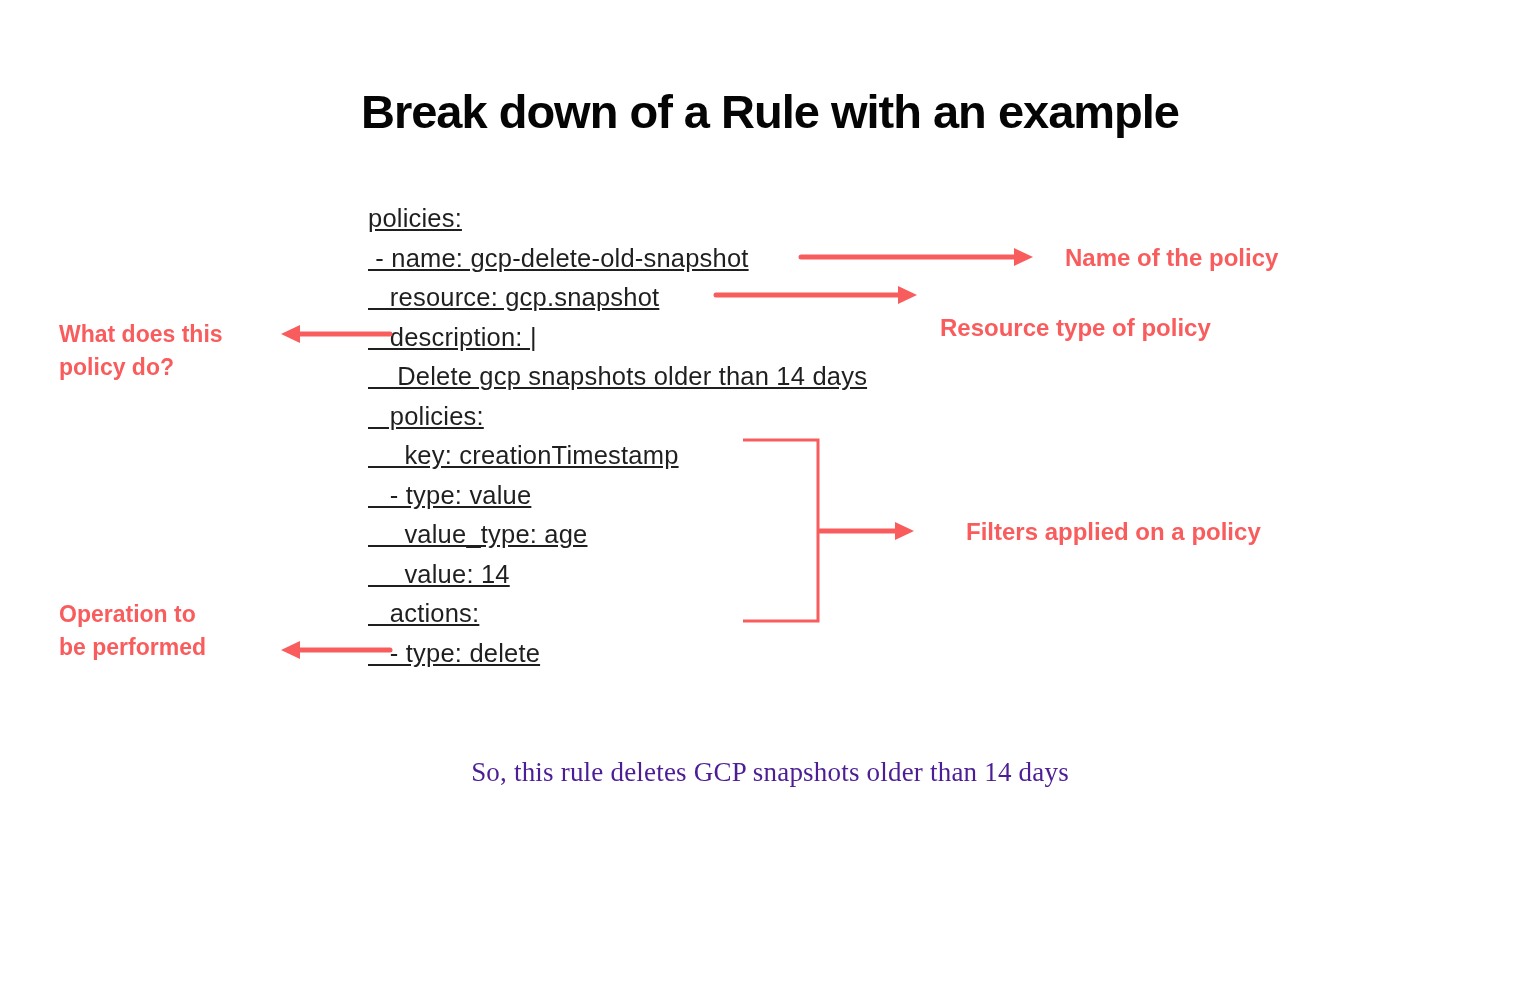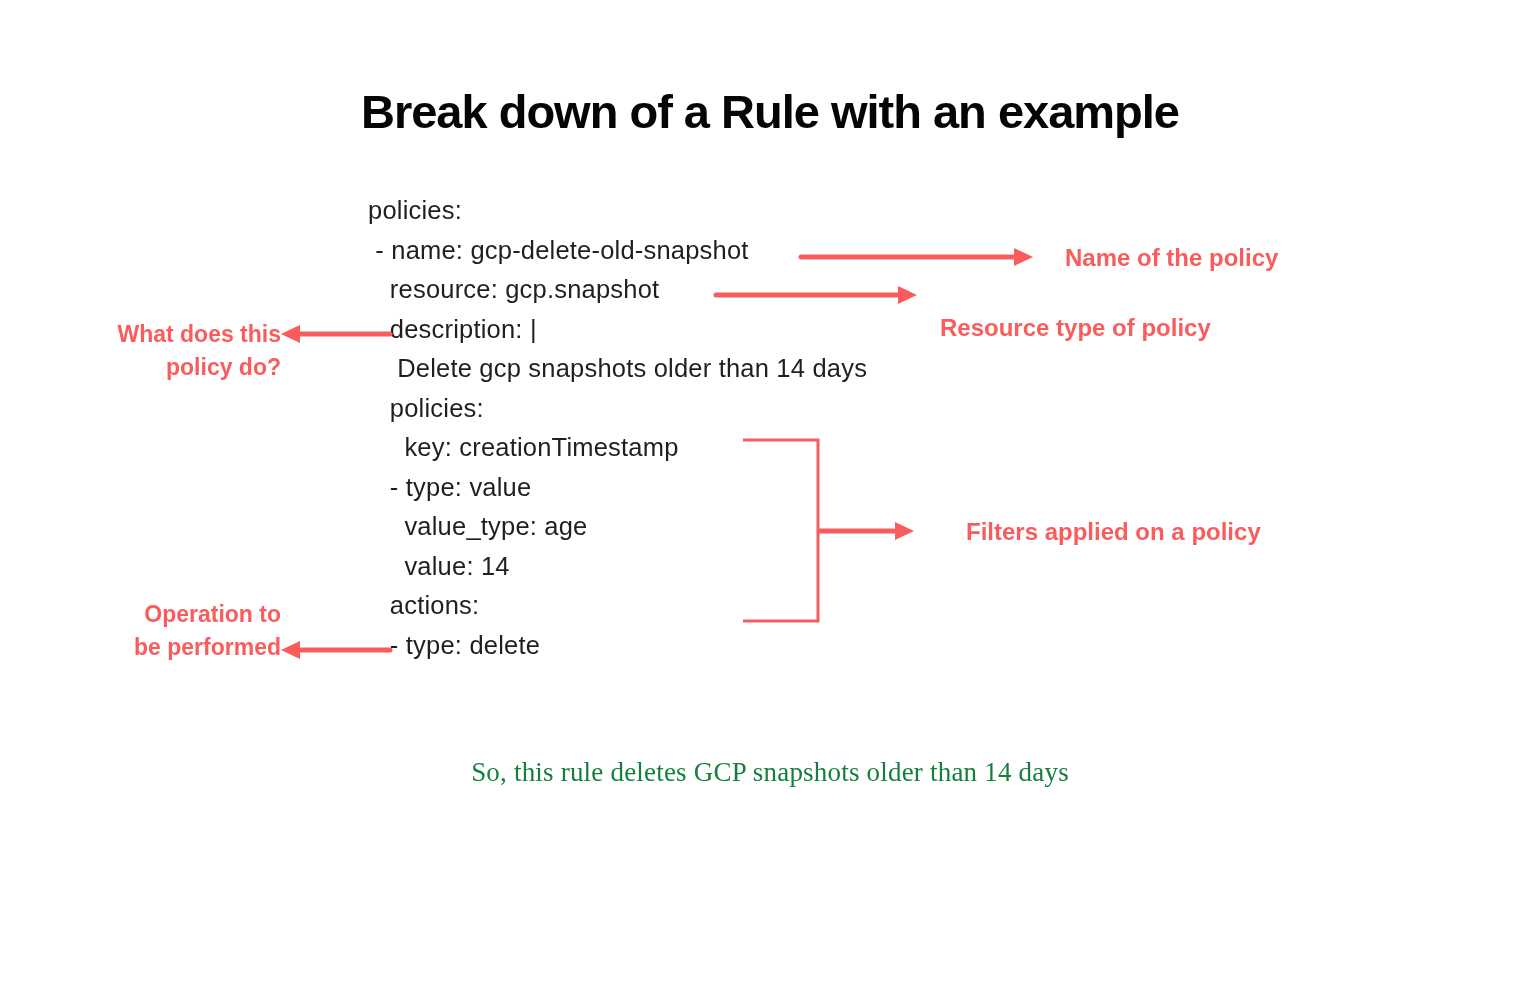--- a/index.html
+++ b/index.html
@@ -19,37 +19,38 @@
     top: 84px;
     text-align: center;
     font-size: 47px;
     font-weight: 800;
     letter-spacing: -1px;
     color: #050505;
   }
   .yaml-block {
     position: absolute;
     left: 368px;
-    top: 191px;
+    top: 199px;
     color: var(--ink);
     font-size: 25.5px;
     line-height: 39.5px;
     letter-spacing: 0.2px;
+    text-decoration: underline;
   }
   .yaml-line { white-space: pre; height: 39.5px; }
   .annotation {
     position: absolute;
     color: var(--accent);
     font-weight: bold;
     white-space: pre-line;
   }
   .ann-right { font-size: 24px; line-height: 30px; text-align: center; }
   .ann-left {
     width: 222px;
-    text-align: right;
+    text-align: left;
     font-size: 23px;
     line-height: 33px;
   }
   .arrow-layer {
     position: absolute;
     left: 0; top: 0;
     width: 1540px;
     height: 1008px;
     pointer-events: none;
   }
@@ -57,21 +58,21 @@
   .arrow-head  { fill: var(--accent); stroke: none; }
   .bracket     { stroke: var(--accent); stroke-width: 3; fill: none; }
   .footer {
     position: absolute;
     left: 0; right: 0;
     top: 757px;
     text-align: center;
     font-family: "Liberation Serif", serif;
     font-size: 27px;
     font-weight: 500;
-    color: #15803d;
+    color: #4c1d95;
     letter-spacing: 0.2px;
   }
 </style>
 </head>
 <body>
 
 <div class="canvas">
 
   <div class="title">Break down of a Rule with an example</div>
 

